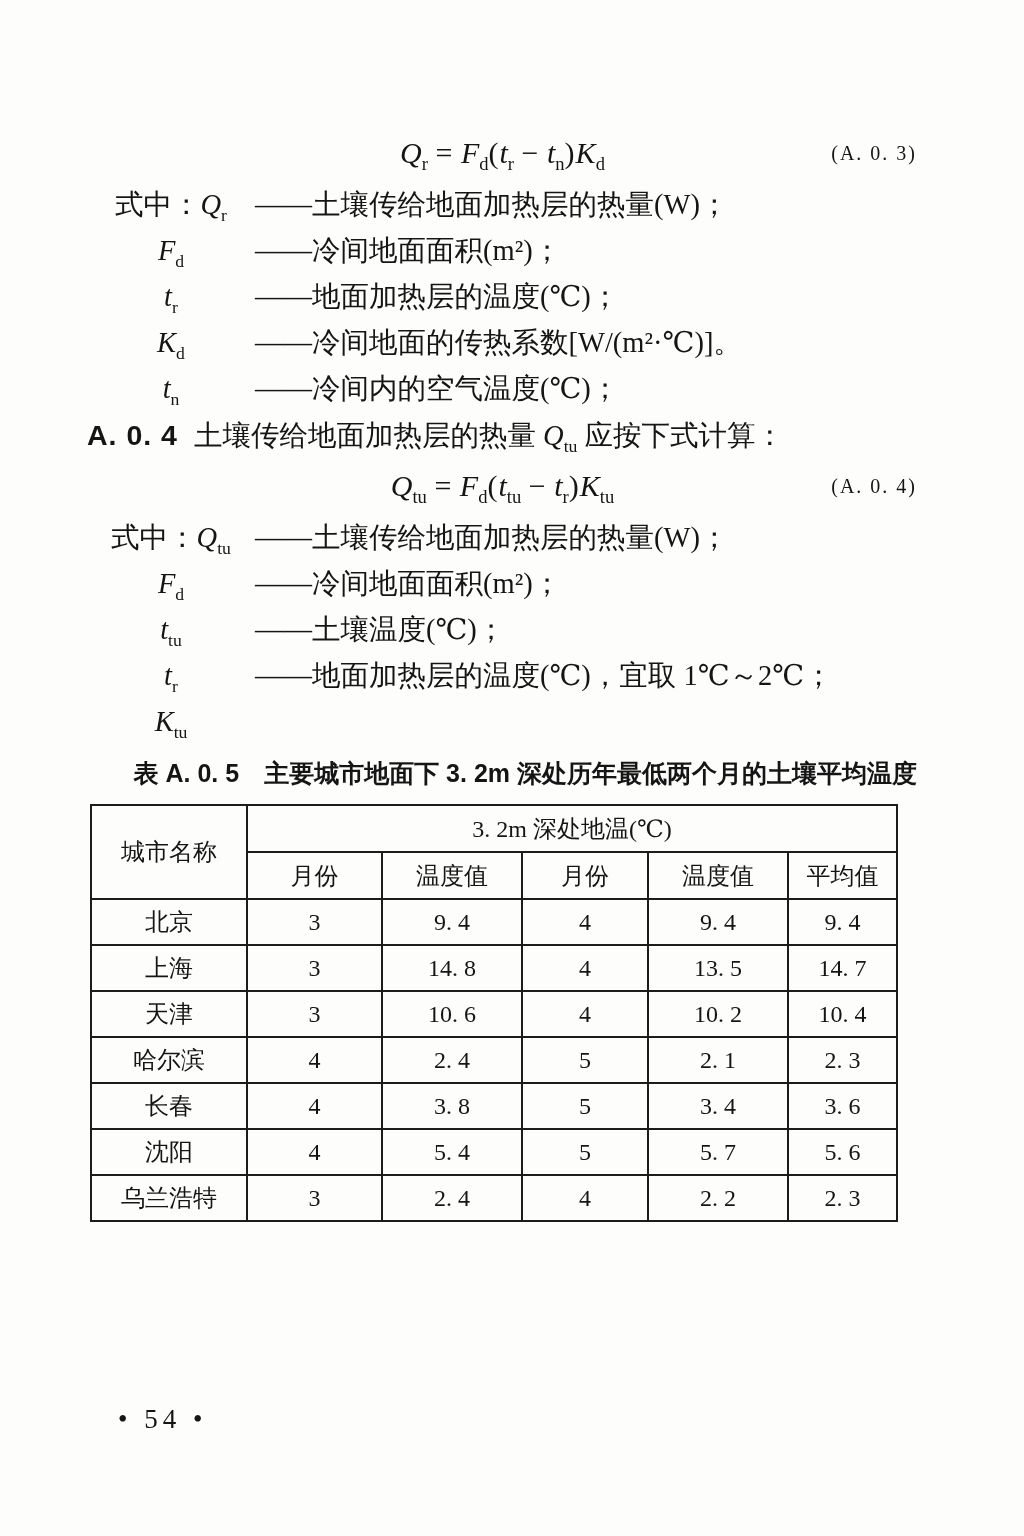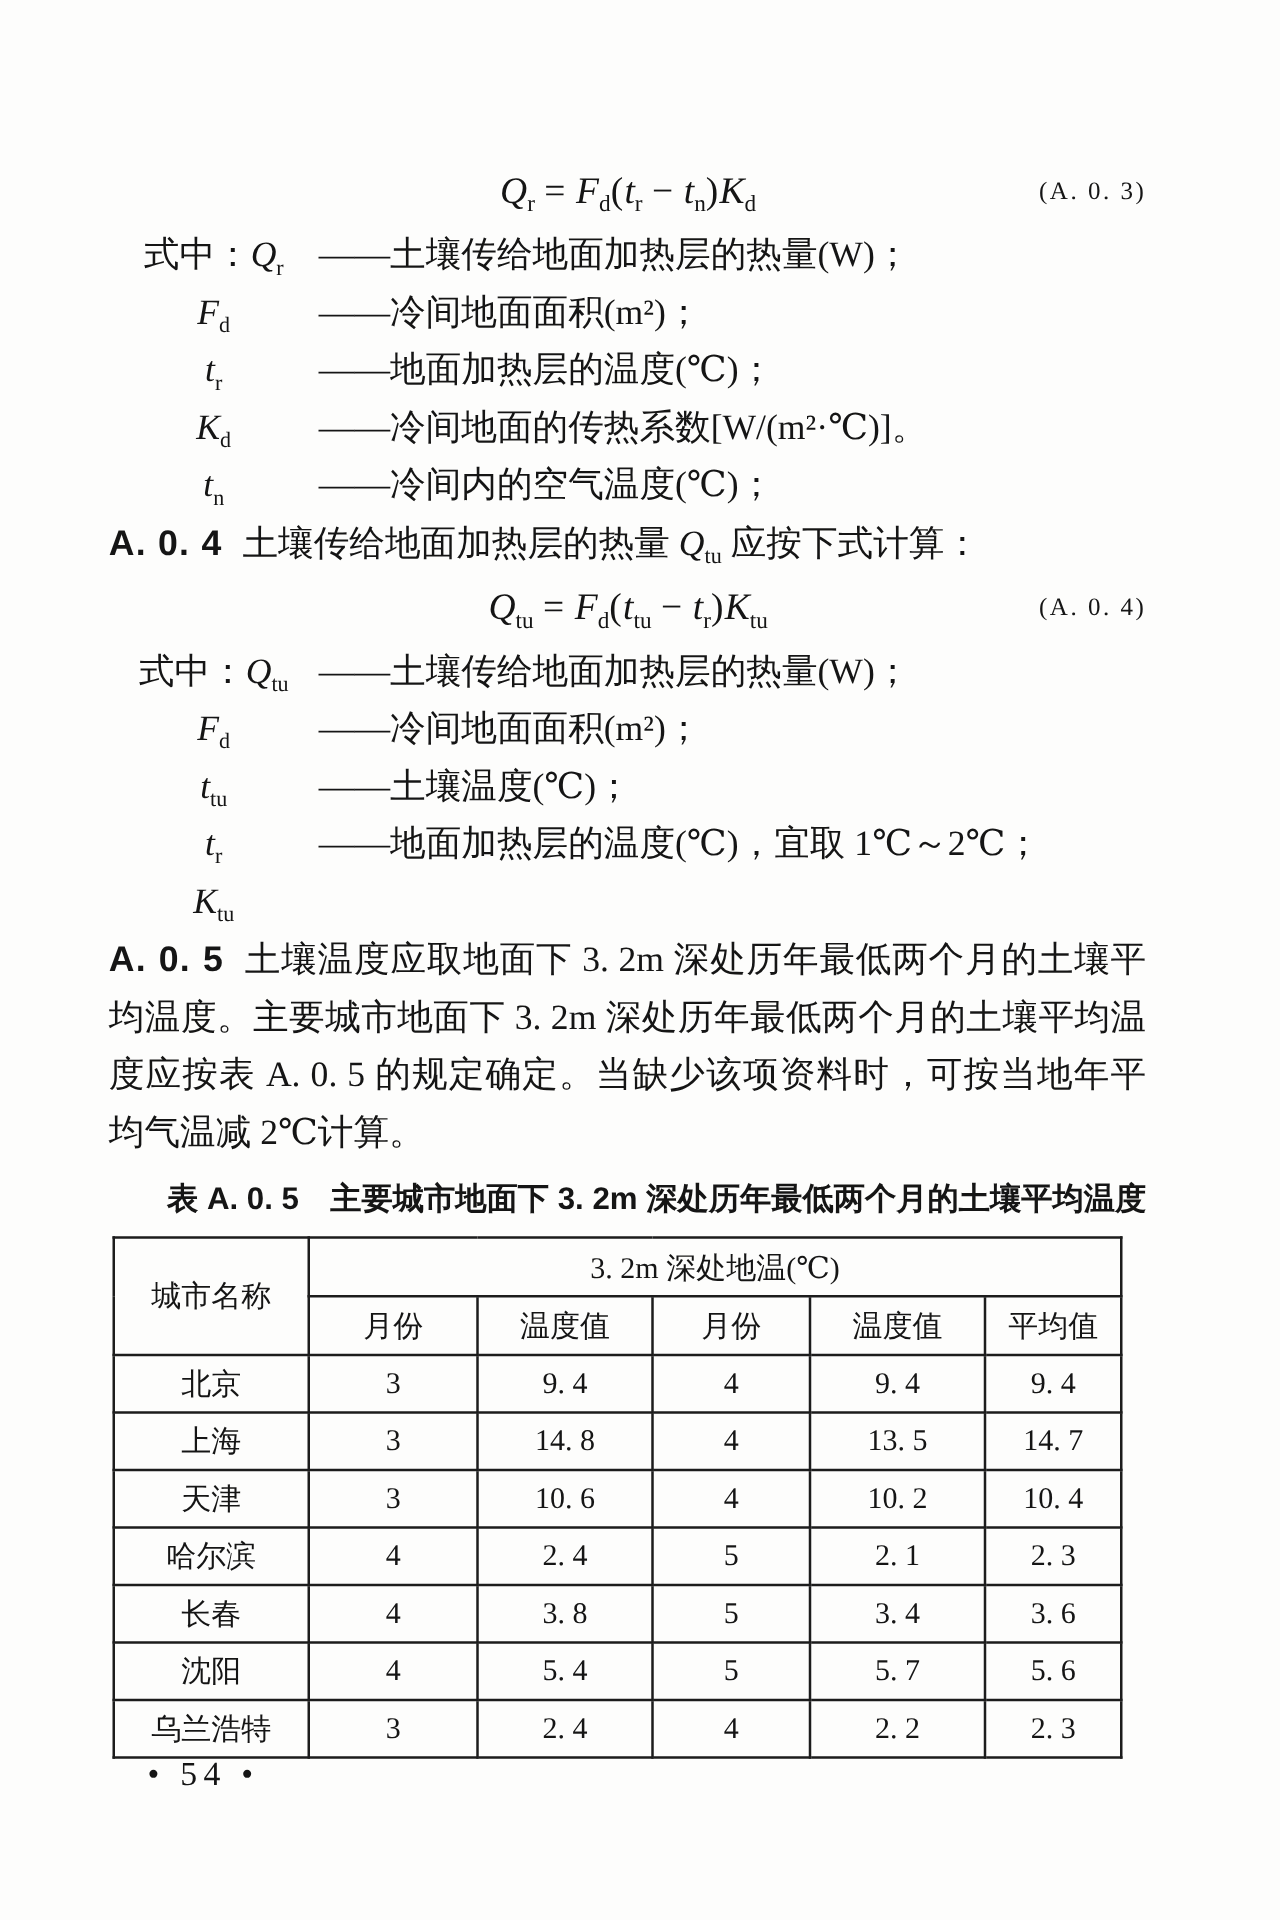--- a/index.html
+++ b/index.html
@@ -161,21 +161,20 @@
     </div>
     <div class="def-line">
       <span class="def-term"><span></span><i class="var">t</i><sub class="vsub">r</sub></span>
       <span class="def-desc">——地面加热层的温度(℃)，宜取 1℃～2℃；</span>
     </div>
     <div class="def-line">
       <span class="def-term"><span></span><i class="var">K</i><sub class="vsub">tu</sub></span>
     </div>
   </div>
 
-  <p class="body-para"><b class="sec-num">A. 0. 5</b><span>土壤温度应取地面下 3. 2m 深处历年最低两个月的土壤平均温度。主要城市地面下 3. 2m 深处历年最低两个月的土壤平均温度应按表 A. 0. 5 的规定确定。当缺少该项资料时，可按当地年平均气温减 2℃计算。</span></p>
 
   <p class="table-caption">表 A. 0. 5　主要城市地面下 3. 2m 深处历年最低两个月的土壤平均温度</p>
 
   <table class="soil-table">
     <colgroup>
       <col style="width:156px">
         <col style="width:135px">
         <col style="width:140px">
         <col style="width:126px">
         <col style="width:140px">

